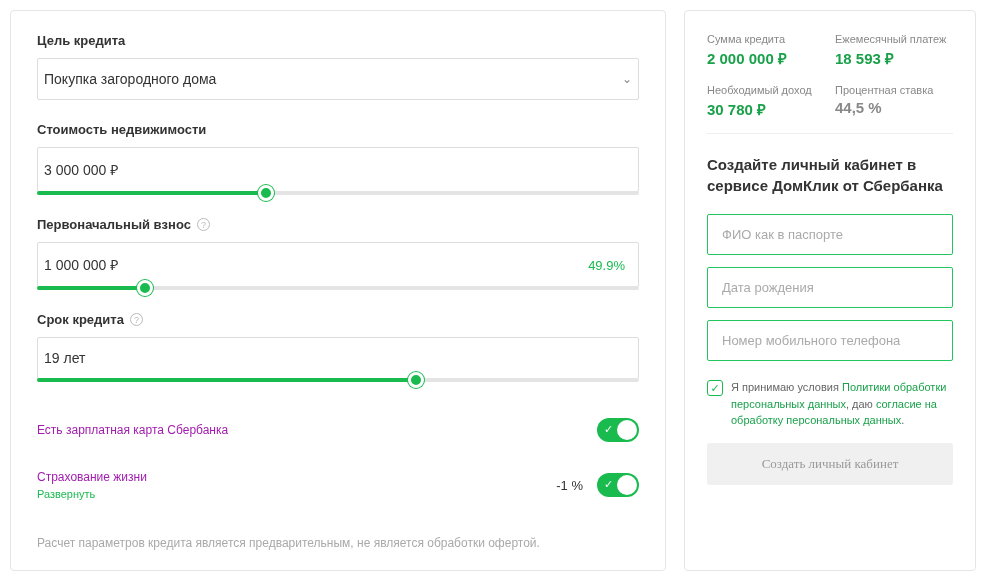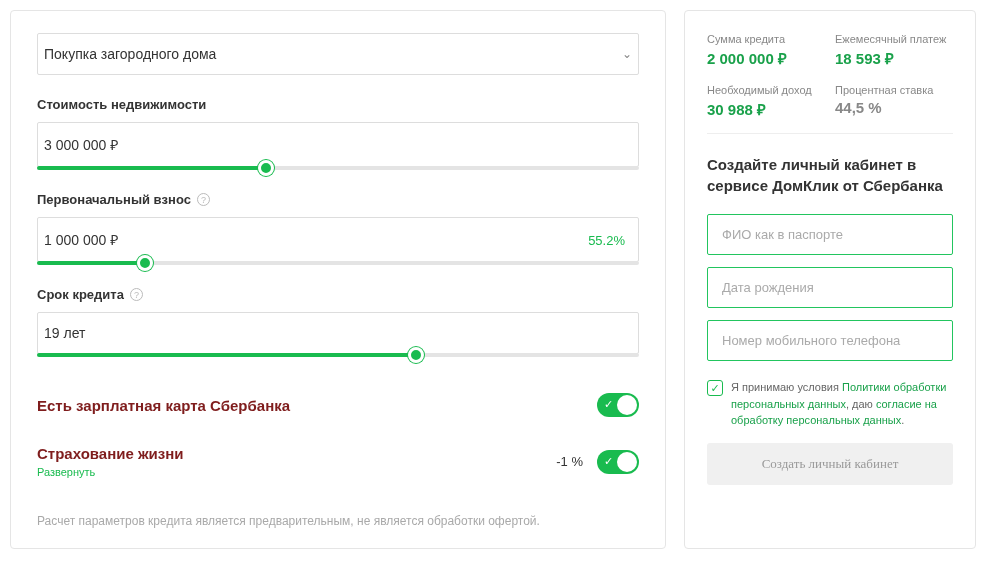--- a/index.html
+++ b/index.html
@@ -98,23 +98,23 @@
   }
 
   .toggle-row {
     display: flex;
     justify-content: space-between;
     align-items: center;
     padding: 14px 0;
   }
   .toggle-left { display: flex; flex-direction: column; gap: 4px; }
   .toggle-label {
-    font-size: 15px;
-    font-weight: 700;
-    color: #7f1d1d;
+    font-size: 12px;
+    font-weight: 400;
+    color: #a21caf;
   }
   .expand-link {
     font-size: 11px;
     color: #19bb4f;
     cursor: pointer;
   }
   .toggle-right { display: flex; align-items: center; gap: 14px; }
   .toggle-delta { font-size: 13px; color: #333; }
 
   .switch {
@@ -219,20 +219,21 @@
   }
 </style>
 </head>
 <body>
 
 <div class="container">
 
   <div class="card card-left">
 
     <div class="field-group">
+      <div class="field-label">Цель кредита</div>
       <div class="select-box">
         <span>Покупка загородного дома</span>
         <span class="chev">⌄</span>
       </div>
     </div>
 
     <div class="field-group">
       <div class="field-label">
         <span>Стоимость недвижимости</span>
       </div>
@@ -247,21 +248,21 @@
 
     <div class="field-group">
       <div class="field-label">
         <span>Первоначальный взнос</span>
         <span class="help-icon">?</span>
       </div>
       <div class="input-with-badge">
         <div class="input-box">
           <span>1 000 000 ₽</span>
         </div>
-        <span class="input-badge">55.2%</span>
+        <span class="input-badge">49.9%</span>
       </div>
       <div class="slider-track">
         <div class="slider-fill" style="width:18%"></div>
         <div class="slider-thumb" style="left:18%"></div>
       </div>
     </div>
 
     <div class="field-group">
       <div class="field-label">
         <span>Срок кредита</span>
@@ -309,21 +310,21 @@
       <div>
         <div class="summary-label">Сумма кредита</div>
         <div class="summary-val">2 000 000 ₽</div>
       </div>
       <div>
         <div class="summary-label">Ежемесячный платеж</div>
         <div class="summary-val">18 593 ₽</div>
       </div>
       <div>
         <div class="summary-label">Необходимый доход</div>
-        <div class="summary-val">30 988 ₽</div>
+        <div class="summary-val">30 780 ₽</div>
       </div>
       <div>
         <div class="summary-label">Процентная ставка</div>
         <div class="summary-val muted">44,5 %</div>
       </div>
     </div>
 
     <hr class="hr">
 
     <div class="cta-title">Создайте личный кабинет в сервисе ДомКлик от Сбербанка</div>

